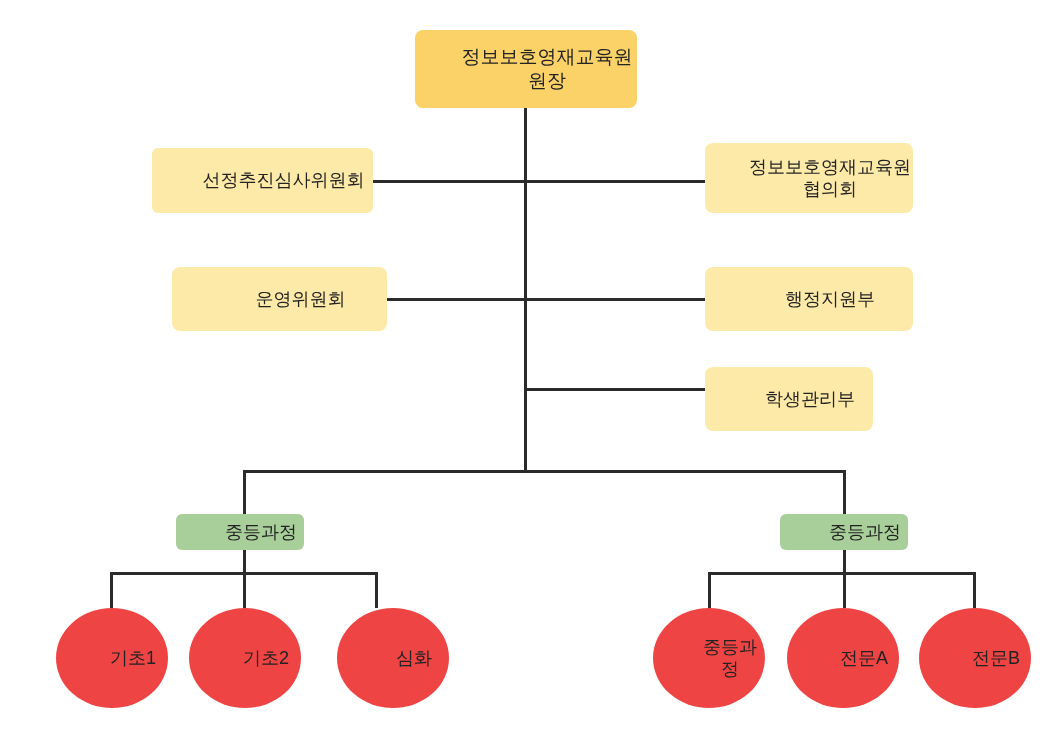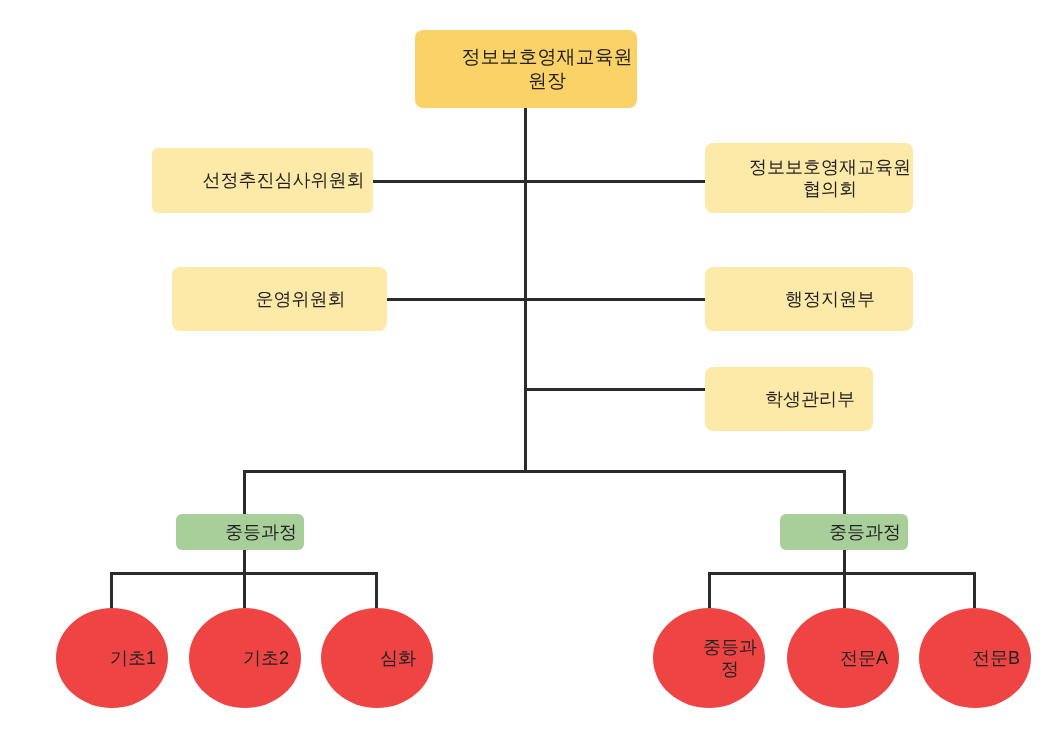--- a/index.html
+++ b/index.html
@@ -101,19 +101,19 @@
   <div class="node node-box" style="left:705px; top:267px; width:208px; height:64px;">행정지원부</div>
 
   <div class="node node-box" style="left:705px; top:367px; width:168px; height:64px;">학생관리부</div>
 
   <div class="node node-green" style="left:176px; top:514px; width:128px; height:36px;text-align:right;">중등과정</div>
 
   <div class="node node-green" style="left:780px; top:514px; width:128px; height:36px;">중등과정</div>
 
   <div class="node node-circle" style="left:56px; top:608px; width:112px; height:100px;">기초1</div>
   <div class="node node-circle" style="left:189px; top:608px; width:112px; height:100px;">기초2</div>
-  <div class="node node-circle" style="left:321px; top:608px; width:112px; height:100px;">심화</div>
+  <div class="node node-circle" style="left:337px; top:608px; width:112px; height:100px;">심화</div>
 
   <div class="node node-circle" style="left:653px; top:608px; width:112px; height:100px;">중등과정</div>
   <div class="node node-circle" style="left:919px; top:608px; width:112px; height:100px;">전문B</div>
   <div class="node node-circle" style="left:787px; top:608px; width:112px; height:100px;">전문A</div>
 
 </div>
 
 </body></html>

